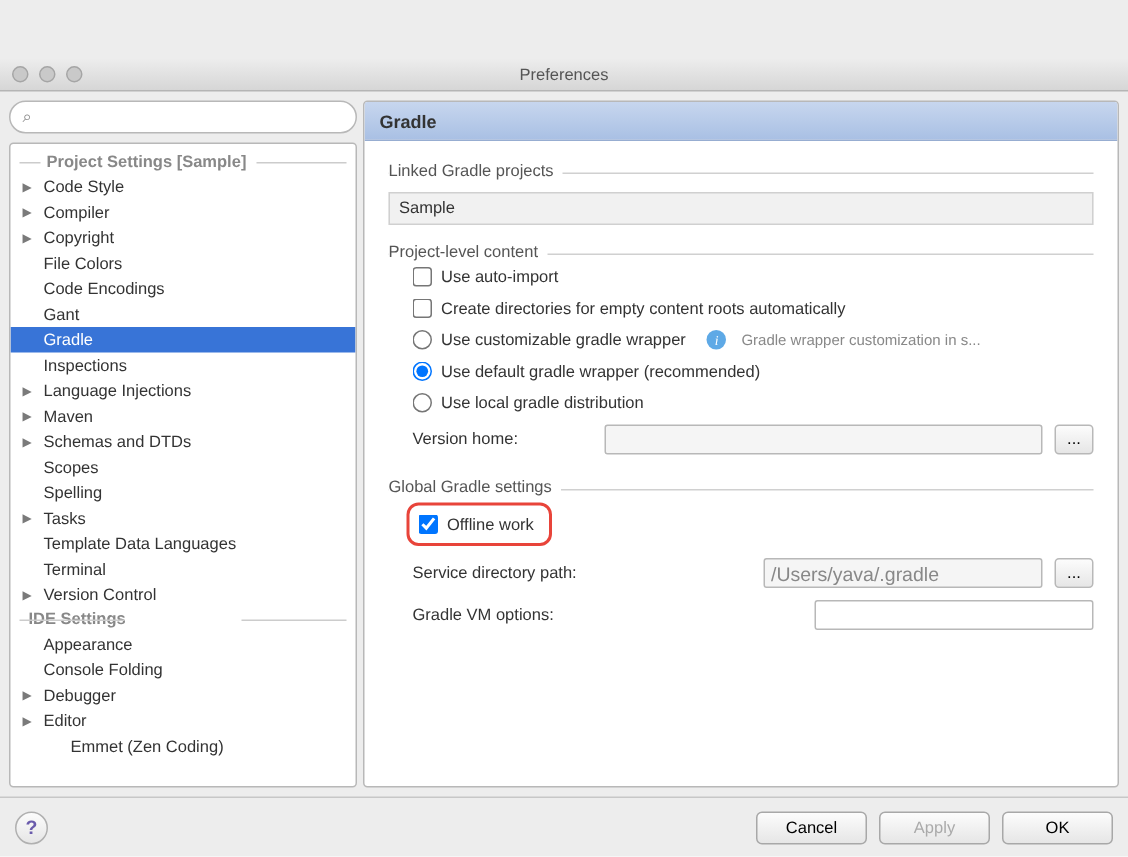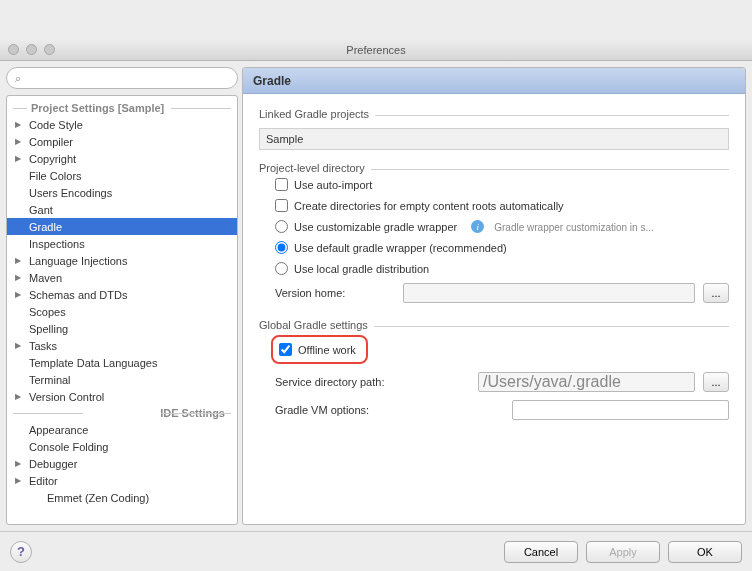--- a/index.html
+++ b/index.html
@@ -86,21 +86,21 @@
   .section-header::before, .section-header::after {
     content: "";
     position: absolute;
     top: 50%;
     height: 1px;
     background: #ccc;
   }
   .section-header.project { padding-left: 24px; }
   .section-header.project::before { left: 6px; width: 14px; }
   .section-header.project::after { right: 6px; left: auto; width: 60px; }
-  .section-header.ide { text-align: right; }
+  .section-header.ide { text-align: left; }
   .section-header.ide::before { left: 6px; width: 70px; }
   .section-header.ide::after { right: 6px; width: 70px; }
   .tree-item {
     display: flex;
     align-items: center;
     height: 17px;
     padding: 0 6px 0 22px;
     position: relative;
     color: #333;
     white-space: nowrap;
@@ -201,21 +201,21 @@
     padding: 4px 0 4px 16px;
     gap: 8px;
   }
   .form-row label { width: 120px; flex-shrink: 0; }
   .form-row input[type=text] {
     flex: 1;
     height: 20px;
     border: 1px solid #b8b8b8;
     border-radius: 2px;
     padding: 0 4px;
-    font-size: 16px;
+    font-size: 13px;
   }
   .form-row input[type=text].short { flex: 0 0 160px; margin-left: auto; }
   .form-row input[type=text][disabled] { background: #f5f5f5; color: #888; }
   .browse-btn {
     width: 26px; height: 20px;
     border: 1px solid #b8b8b8;
     border-radius: 3px;
     background: linear-gradient(#fcfcfc,#e6e6e6);
     text-align: center;
     line-height: 14px;
@@ -280,21 +280,21 @@
       <span class="search-icon">⌕</span>
       <input type="text" placeholder="" style="">
     </div>
     <div class="tree-panel">
       <div class="section-header project">Project Settings [Sample]</div>
       <div id="tree-project">
           <div class="tree-item has-children">Code Style</div>
           <div class="tree-item has-children">Compiler</div>
           <div class="tree-item has-children">Copyright</div>
           <div class="tree-item">File Colors</div>
-          <div class="tree-item">Users Encodings</div>
+          <div class="tree-item">Code Encodings</div>
           <div class="tree-item">Gant</div>
           <div class="tree-item selected">Gradle</div>
           <div class="tree-item">Inspections</div>
           <div class="tree-item has-children">Language Injections</div>
           <div class="tree-item has-children">Maven</div>
           <div class="tree-item has-children">Schemas and DTDs</div>
           <div class="tree-item">Scopes</div>
           <div class="tree-item">Spelling</div>
           <div class="tree-item has-children">Tasks</div>
           <div class="tree-item">Template Data Languages</div>
@@ -318,21 +318,21 @@
 
       <div class="fieldset">
         <span class="fieldset-legend">Linked Gradle projects</span>
         <div class="fieldset-line"></div>
         <div class="project-list">
           <span>Sample</span>
         </div>
       </div>
 
       <div class="fieldset">
-        <span class="fieldset-legend">Project-level directory</span>
+        <span class="fieldset-legend">Project-level content</span>
         <div class="fieldset-line"></div>
 
         <div class="opt-row">
           <input type="checkbox" style="">
           <span>Use auto-import</span>
         </div>
         <div class="opt-row">
           <input type="checkbox" style="">
           <span>Create directories for empty content roots automatically</span>
         </div>

